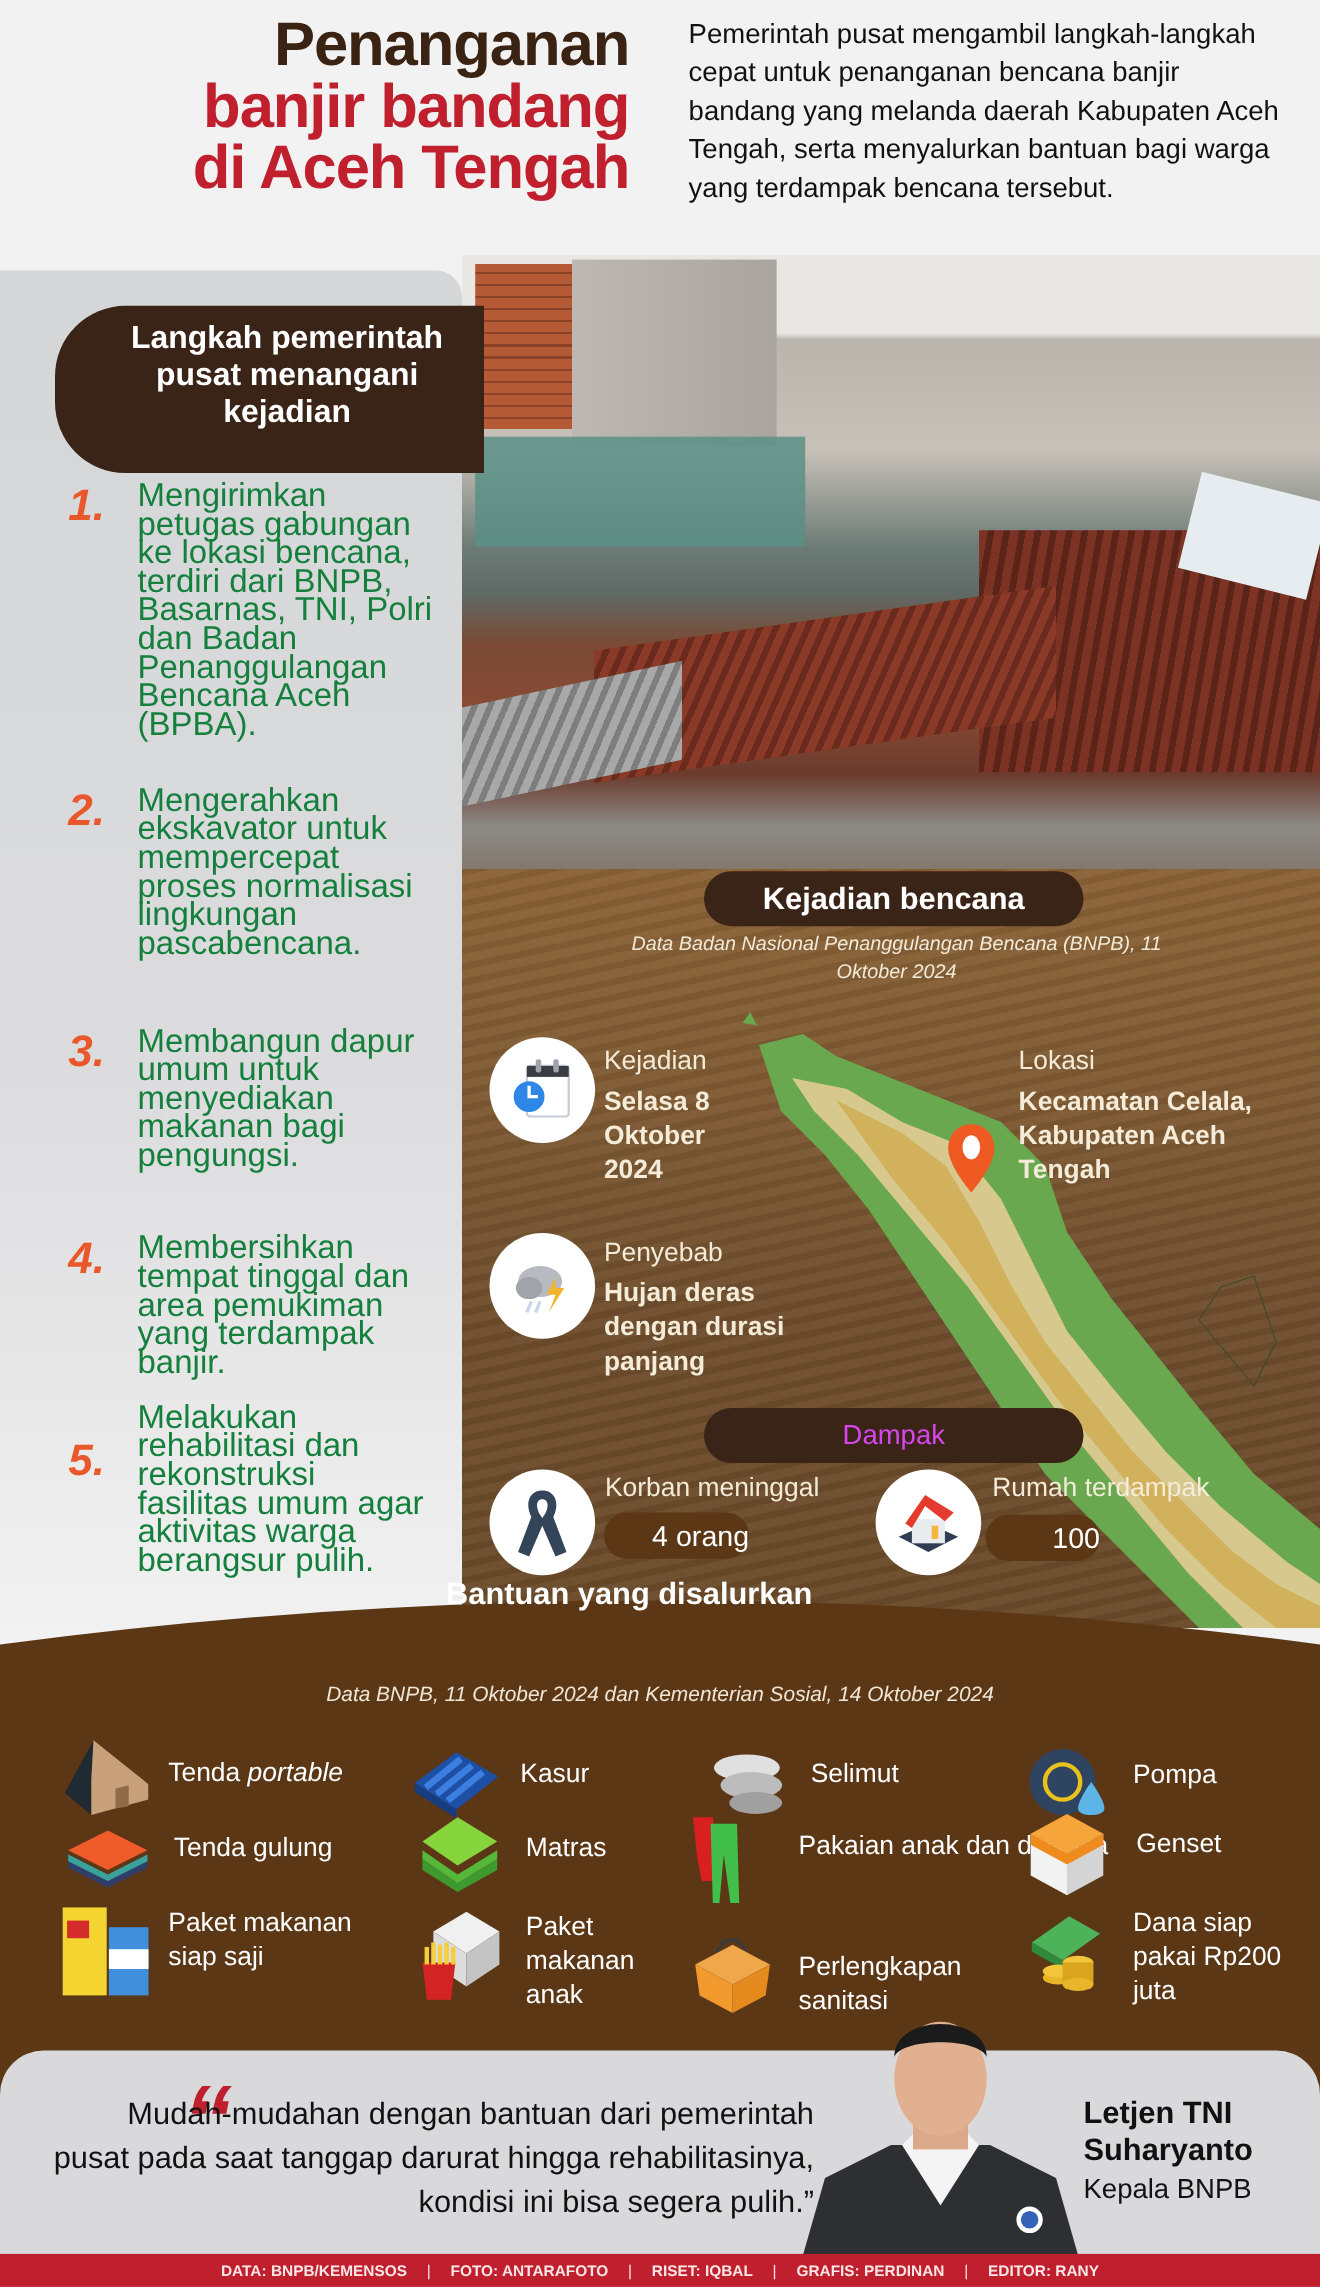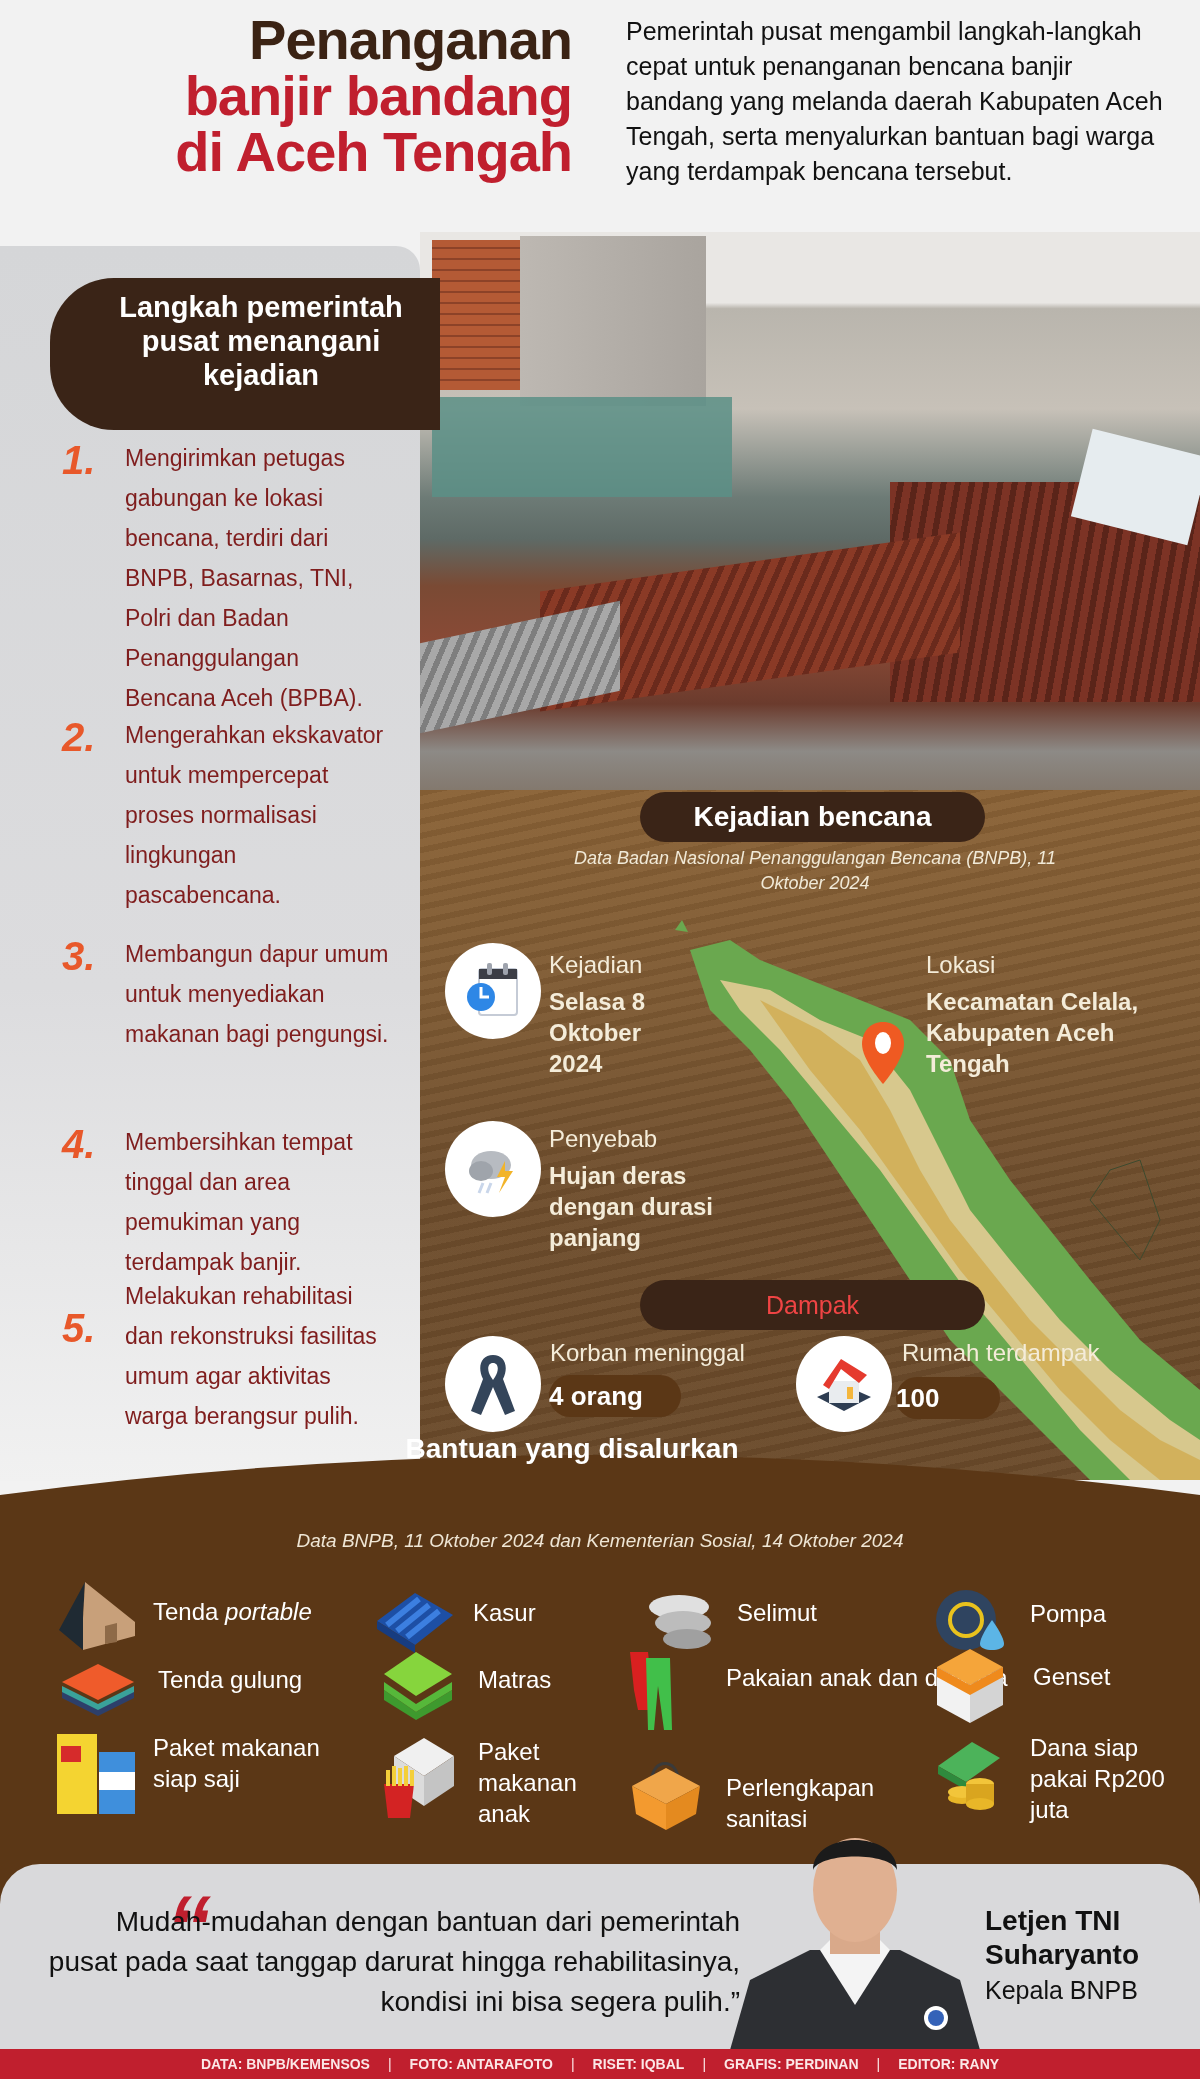--- a/index.html
+++ b/index.html
@@ -34,33 +34,33 @@
   .map { position: absolute; left: 670px; top: 920px; width: 530px; height: 560px; }
 
   
   .left-panel { position: absolute; left: 0; top: 246px; width: 420px; height: 1235px;
     background: linear-gradient(180deg, #d5d6d8 0%, #dcdcde 60%, #f1f1f1 100%); border-top-right-radius: 24px; }
   .steps-head { position: absolute; left: 50px; top: 278px; width: 390px; height: 152px; background: #3a2417;
     border-radius: 64px 0 0 64px; color: #fff; font-weight: 700; font-size: 29px; line-height: 34px; text-align: center;
     padding-top: 12px; padding-left: 32px; z-index: 2; }
   .step { position: absolute; left: 0; width: 420px; }
   .step .num { position: absolute; left: 62px; top: 0; color: #e8582a; font-size: 40px; font-weight: 700; font-style: italic; line-height: 44px; }
-  .step .txt { position: absolute; left: 125px; top: 0; width: 270px; font-size: 23px; line-height: 40px; color: #7f1d1d; }
+  .step .txt { position: absolute; left: 125px; top: 0; width: 270px; font-size: 30px; line-height: 26px; color: #15803d; }
 
   
   .pill { position: absolute; background: #3a2417; color: #fff; text-align: center; border-radius: 30px; }
   .sec-title { left: 640px; top: 792px; width: 345px; height: 50px; font-size: 28px; font-weight: 700; line-height: 50px; }
   .sec-sub { position: absolute; left: 560px; top: 846px; width: 510px; text-align: center; color: #f1ead8; font-style: italic; font-size: 18px; line-height: 25px; }
 
   .icon-circle { position: absolute; width: 96px; height: 96px; border-radius: 50%; background: #fff; display: flex; align-items: center; justify-content: center; }
   .info-label { position: absolute; color: #f4ecd9; font-size: 24px; line-height: 30px; }
   .info-value { position: absolute; color: #f4ecd9; font-size: 24px; font-weight: 700; line-height: 31px; }
 
-  .dampak { left: 640px; top: 1280px; width: 345px; height: 50px; font-size: 25px; line-height: 50px; color: #ef4444; }
-  .val-pill { position: absolute; background: #5b3716; color: #fff; font-weight: 700; font-size: 26px; height: 42px; line-height: 42px; text-align: left; border-radius: 21px; }
+  .dampak { left: 640px; top: 1280px; width: 345px; height: 50px; font-size: 25px; line-height: 50px; color: #d946ef; }
+  .val-pill { position: absolute; background: #5b3716; color: #fff; font-weight: 400; font-size: 26px; height: 42px; line-height: 42px; text-align: right; border-radius: 21px; }
 
   
   .bantuan { position: absolute; left: 0; top: 1455px; width: 1200px; height: 600px; background: #5b3716;
     clip-path: path('M0 40 Q 600 -40 1200 40 L1200 600 L0 600 Z'); }
   .b-title { position: absolute; left: 0; top: 1433px; width: 1144px; text-align: center; color: #fff; font-size: 28px; font-weight: 700; }
   .b-sub { position: absolute; left: 0; top: 1530px; width: 1200px; text-align: center; color: #efe6d5; font-size: 19px; font-style: italic; }
   .aid { position: absolute; display: flex; align-items: flex-start; }
   .aid .ic { width: 80px; height: 80px; flex: none; position: relative; }
   .aid .lbl { color: #fff; font-size: 24px; line-height: 31px; margin-left: 18px; }
   .aid .lbl em { font-style: italic; }

